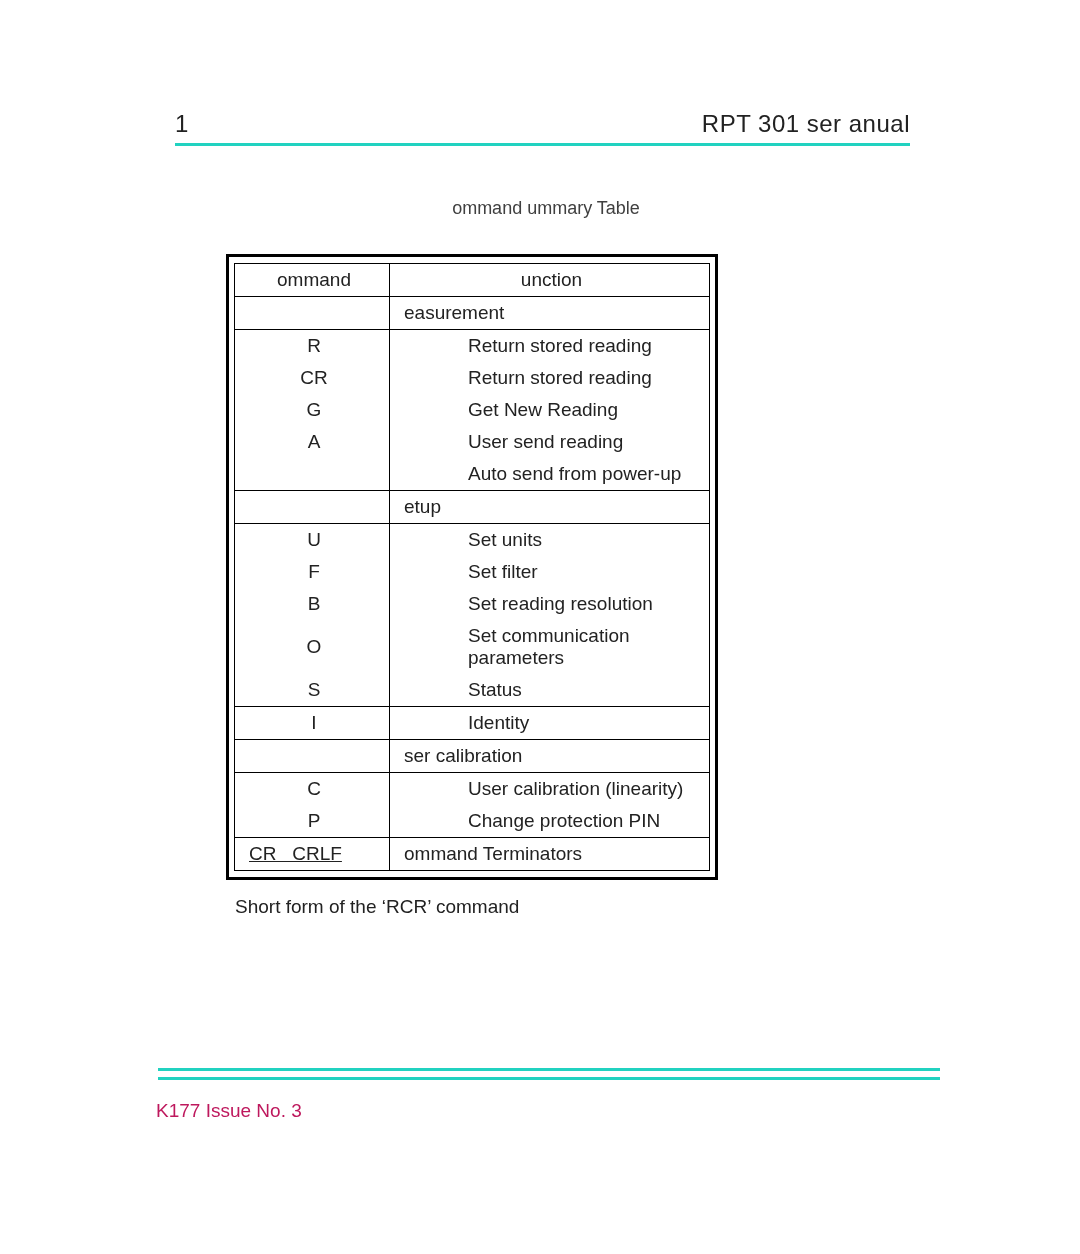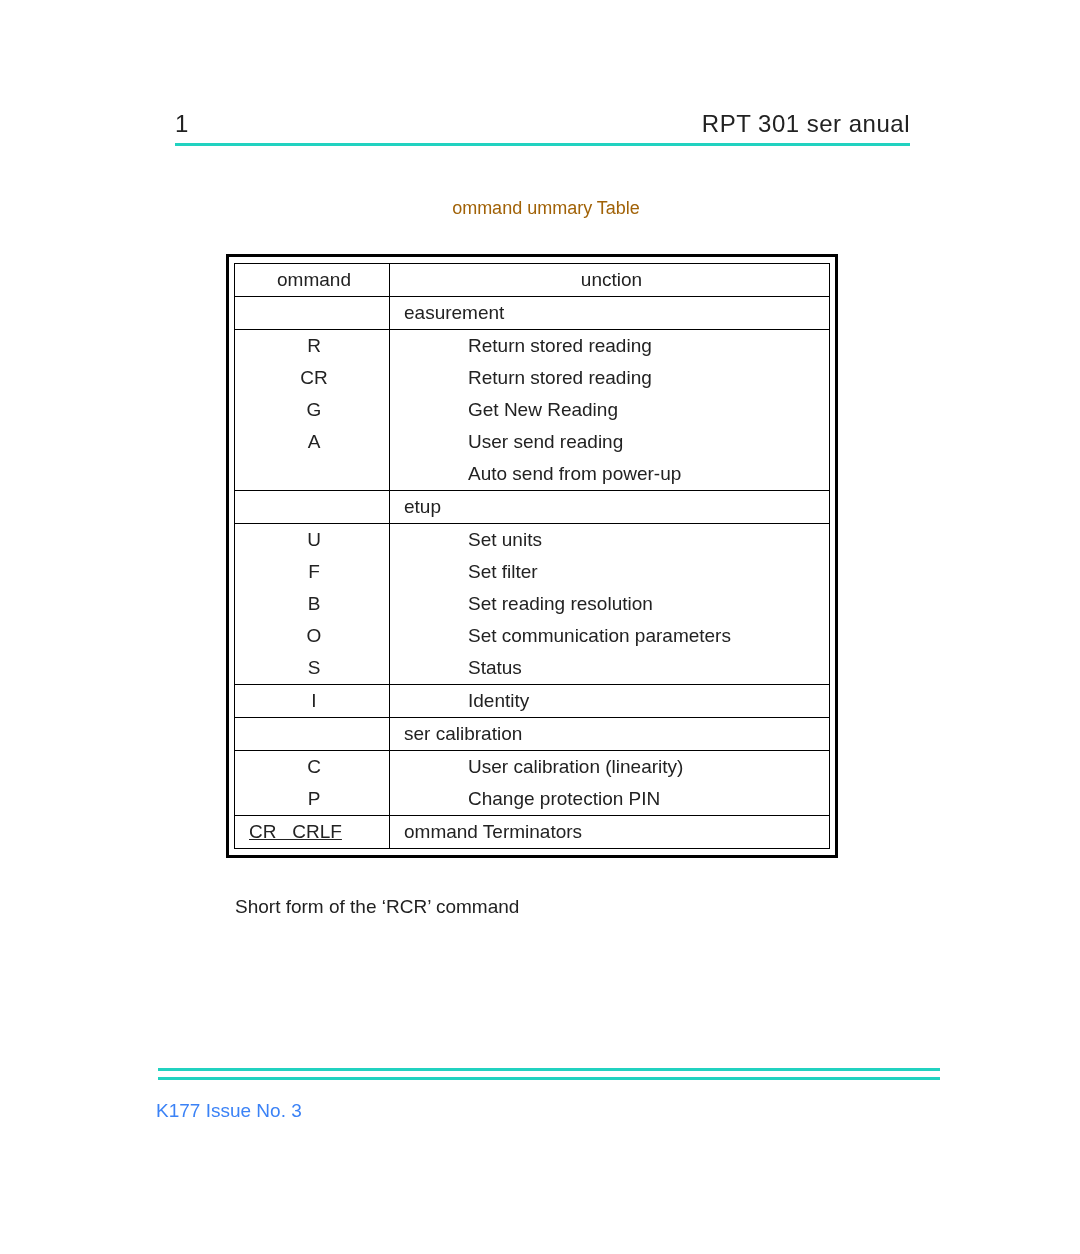--- a/index.html
+++ b/index.html
@@ -45,29 +45,29 @@
   }
 
   
   .caption {
     position: absolute;
     left: 12px;
     right: 0;
     top: 198px;
     text-align: center;
     font-size: 18px;
-    color: #a16207;
+    color: #404040;
   }
 
   
   .tbl-wrap {
     position: absolute;
     top: 254px;
     left: 226px;
-    width: 612px;
+    width: 492px;
     box-sizing: border-box;
     border: 3px solid #000;
     padding: 6px 5px;
   }
   table.cmd {
     border-collapse: collapse;
     width: 100%;
     font-size: 19px;
   }
   table.cmd td, table.cmd th {
@@ -109,21 +109,21 @@
     height: 6px;
   }
   .foot-line2 {
     border-top: 3px solid #21d2c0;
   }
   .foot-text {
     position: absolute;
     left: 156px;
     top: 1100px;
     font-size: 19px;
-    color: #3b82f6;
+    color: #be185d;
   }
 
   
   .hdr-row .title, .hdr-row .page-num {
     letter-spacing: 0.5px;
   }
 </style>
 </head>
 <body>
 

